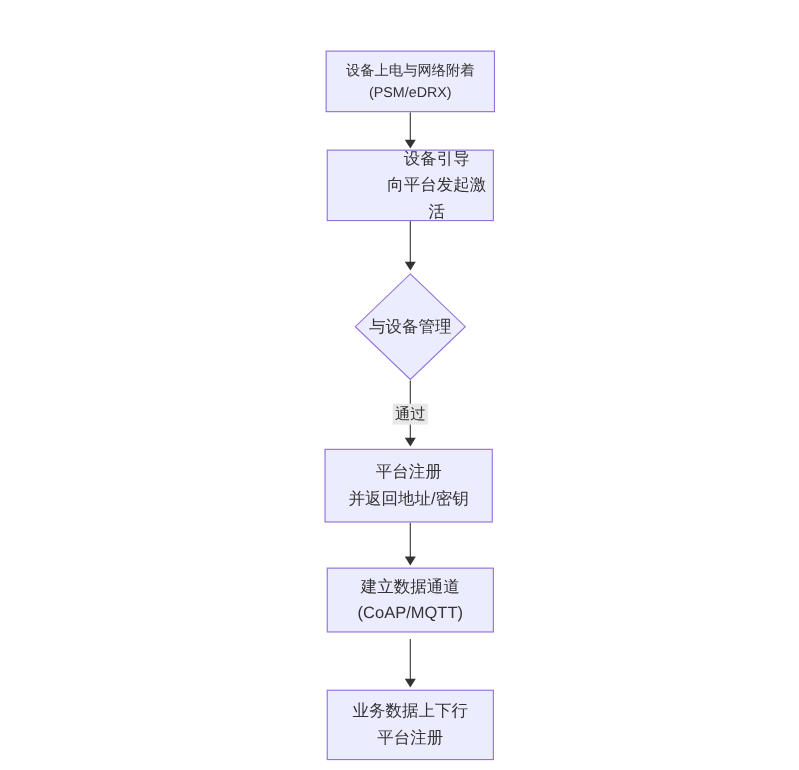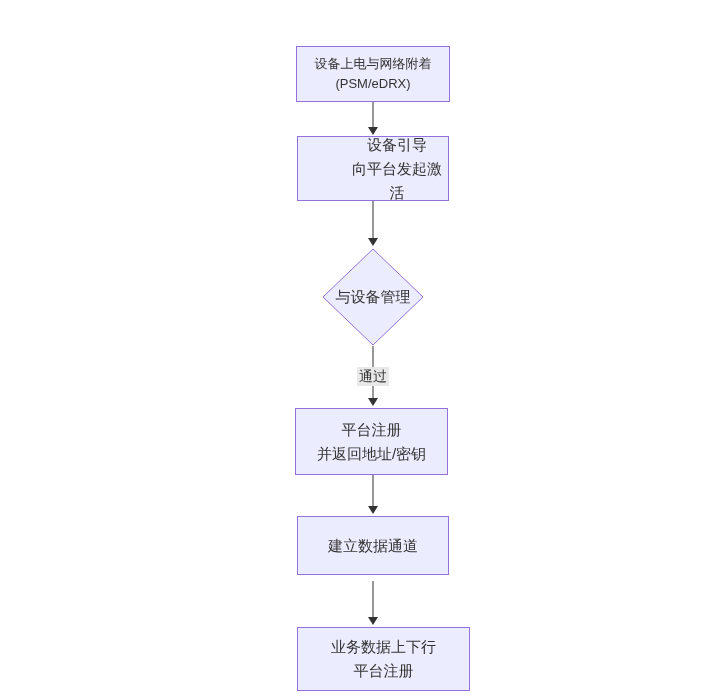--- a/index.html
+++ b/index.html
@@ -124,20 +124,21 @@
 
   <div class="edge-label">通过</div>
 
   <div class="node" style="left:295px; top:384px; width:153px; height:67px;">
     <span>平台注册</span>
     <span>并返回地址/密钥</span>
   </div>
 
   <div class="node" style="left:297px; top:492px; width:152px; height:59px;">
     <span>建立数据通道</span>
+    <span>(CoAP/MQTT)</span>
   </div>
 
-  <div class="node" style="left:297px; top:603px; width:173px; height:64px;">
+  <div class="node" style="left:297px; top:603px; width:152px; height:64px;">
     <span>业务数据上下行</span>
     <span>平台注册</span>
   </div>
 
 </div>
 
 </body></html>

